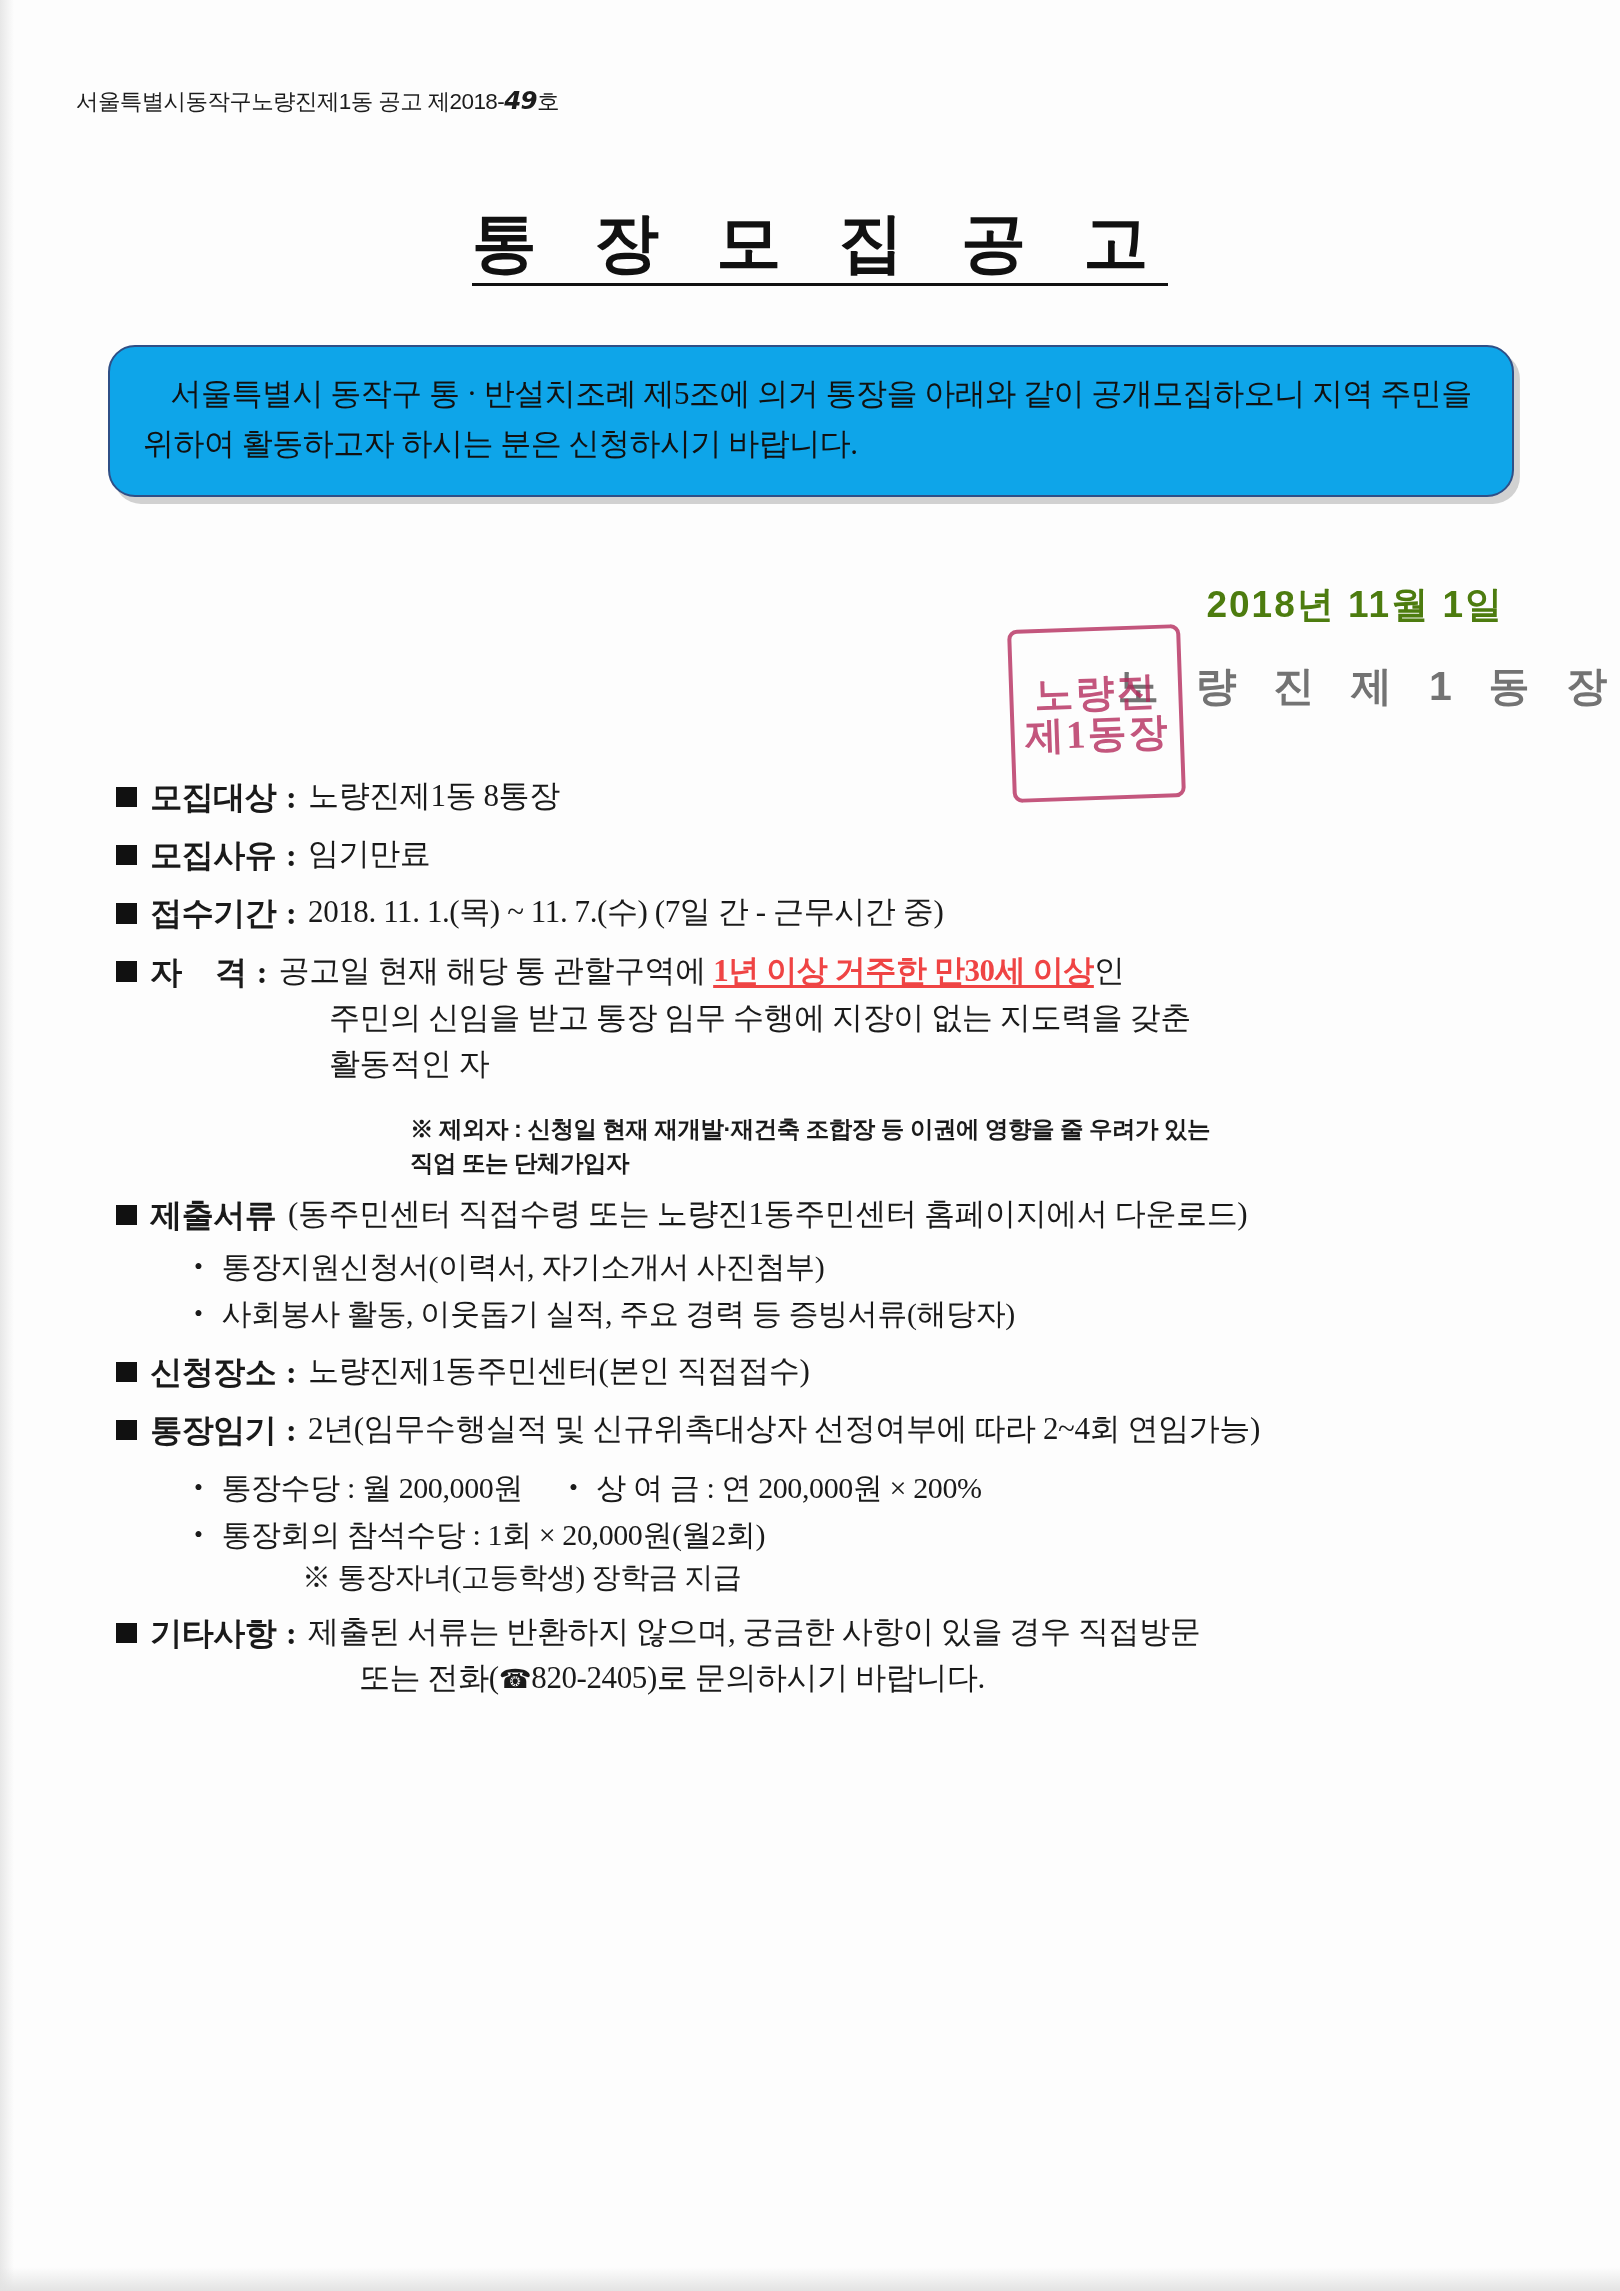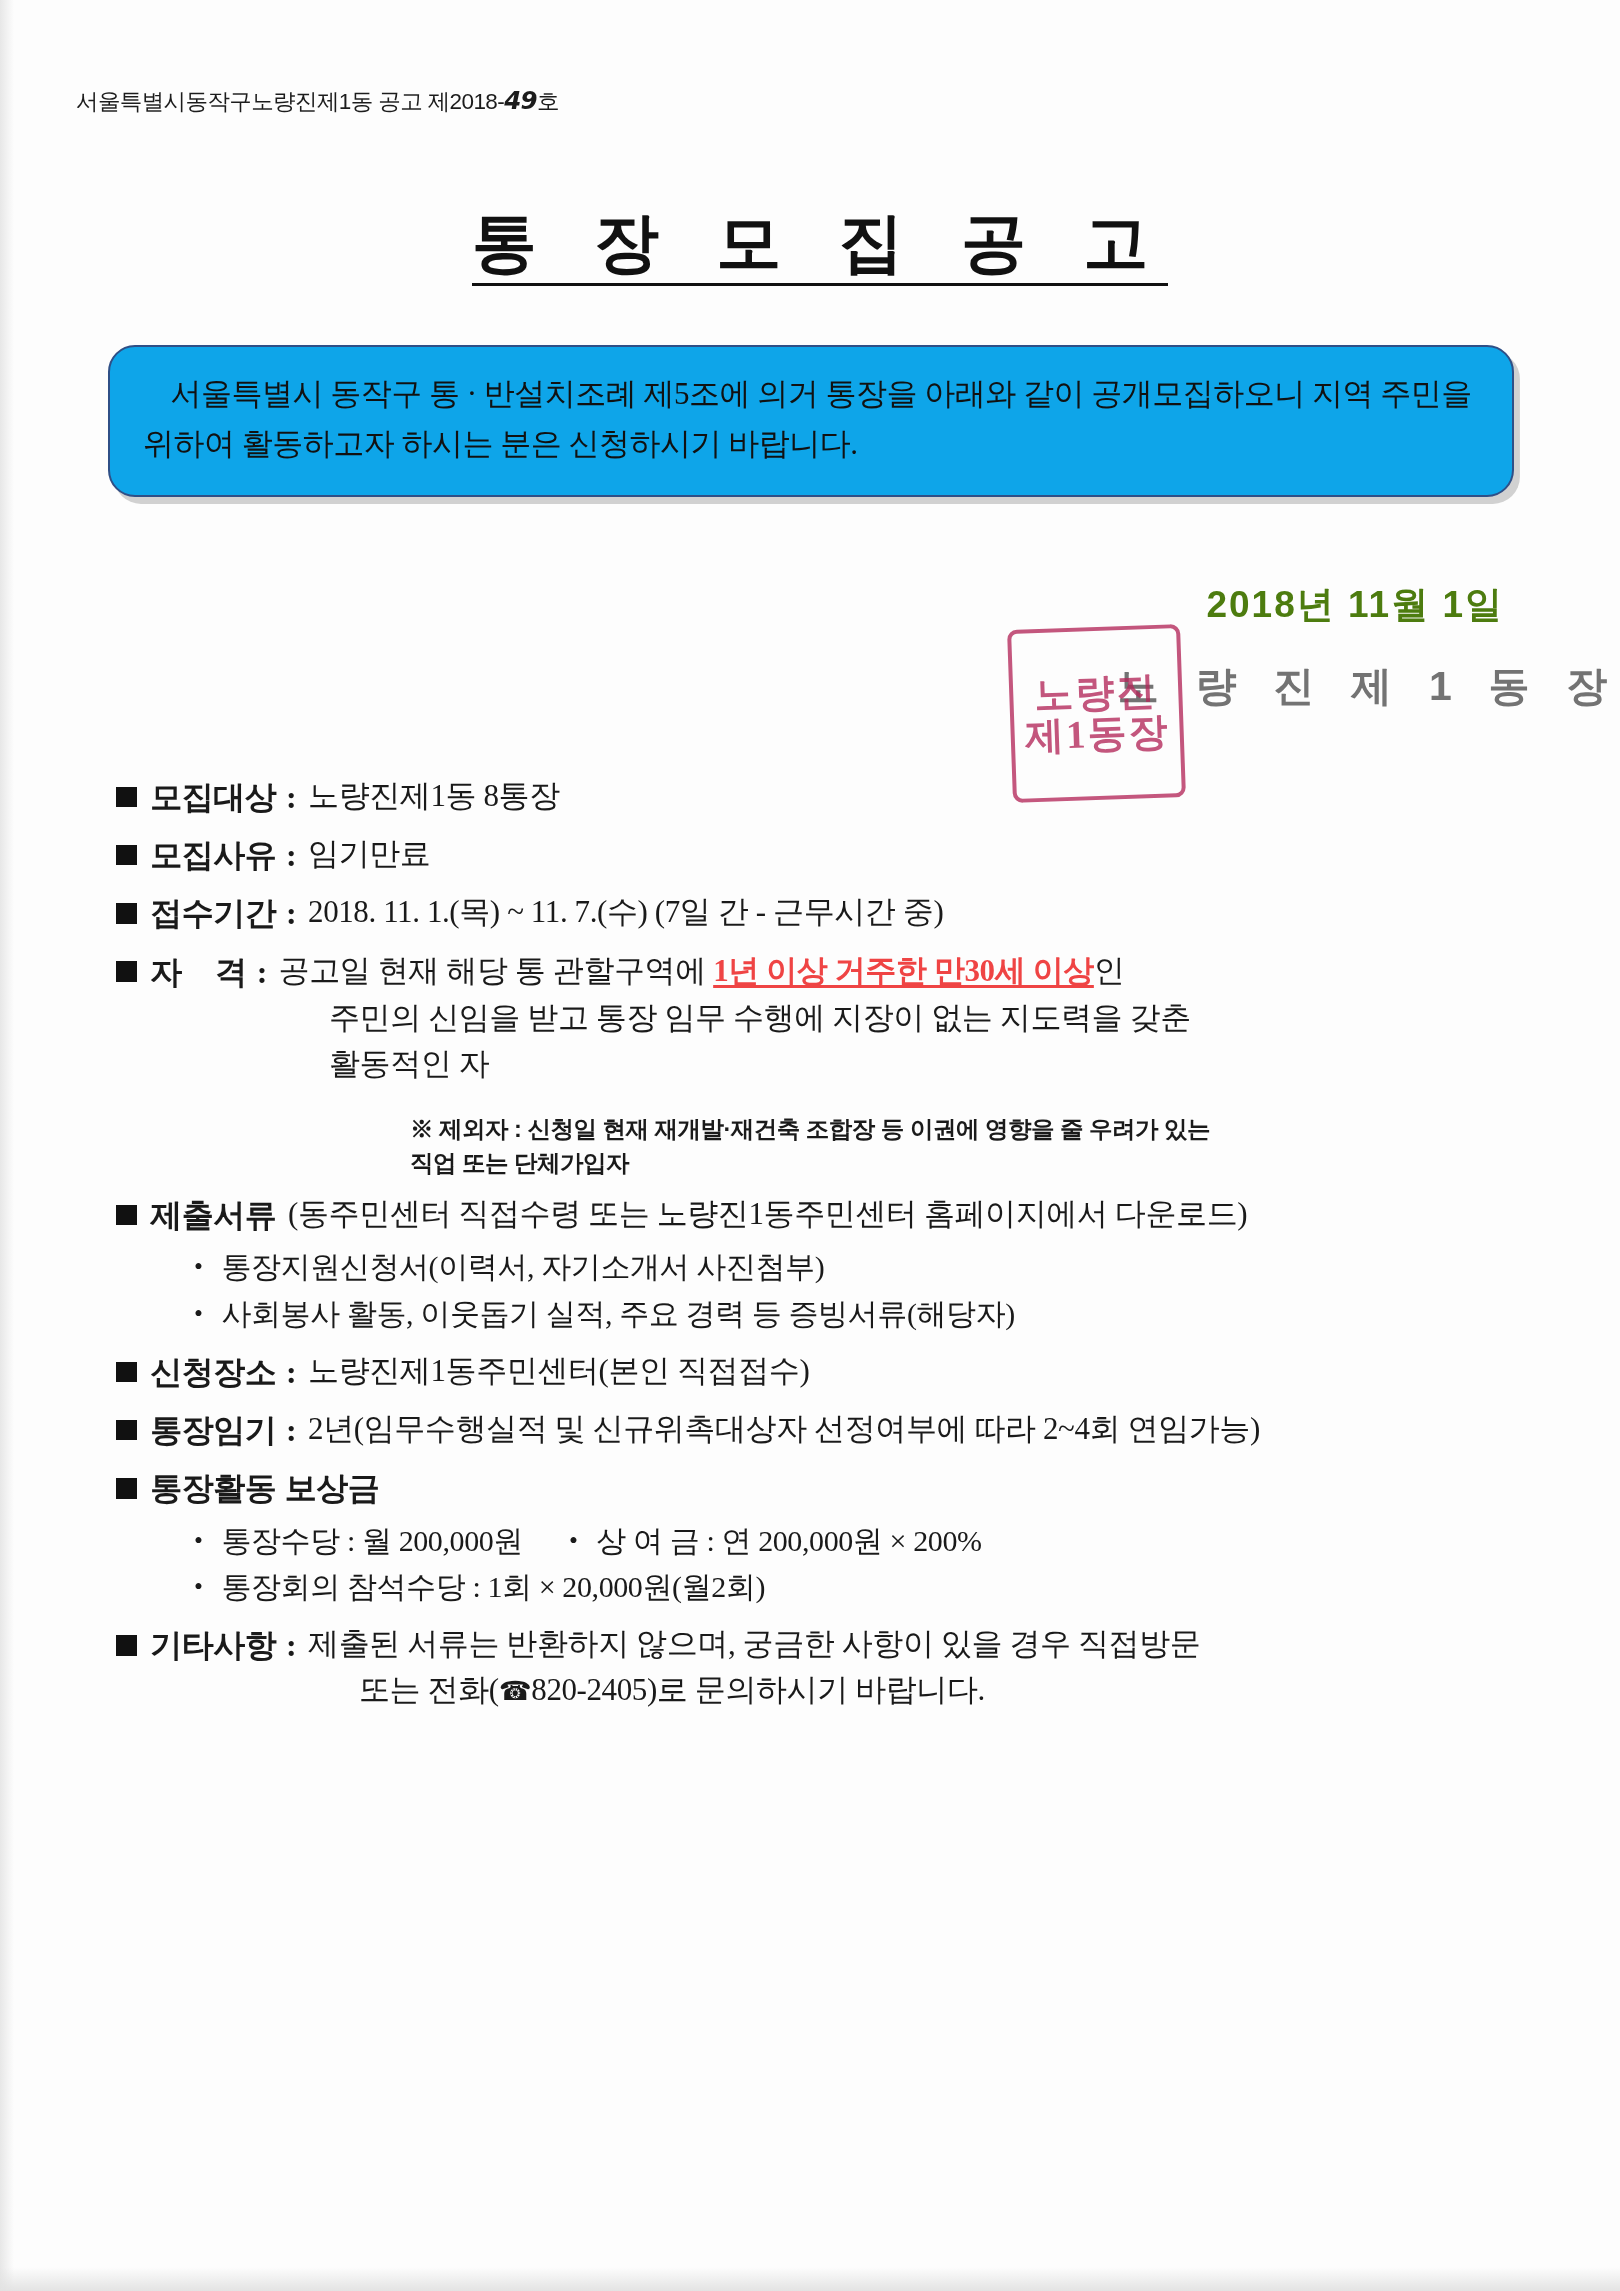--- a/index.html
+++ b/index.html
@@ -337,30 +337,27 @@
     <div class="item">
       <div class="item-head">
         <span class="sq"></span>
         <span class="label">통장임기</span>
         <span class="colon">:</span>
         <span class="value">2년(임무수행실적 및 신규위촉대상자 선정여부에 따라 2~4회 연임가능)</span>
       </div>
     </div>
 
     <div class="item">
-      <div class="item-head">
-        <span class="sq"></span>
-        <span class="label">통장활동 보상금</span>
-      </div>
       <div class="bullets">
         <div class="pay-row">
           <div class="bullet">통장수당 : 월 200,000원</div>
           <div class="bullet">상 여 금 : 연 200,000원 × 200%</div>
         </div>
         <div class="bullet">통장회의 참석수당 : 1회 × 20,000원(월2회)</div>
+        <div class="sub-note">※ 통장자녀(고등학생) 장학금 지급</div>
       </div>
     </div>
 
     <div class="item">
       <div class="item-head">
         <span class="sq"></span>
         <span class="label">기타사항</span>
         <span class="colon">:</span>
         <span class="value">제출된 서류는 반환하지 않으며, 궁금한 사항이 있을 경우 직접방문</span>
       </div>

